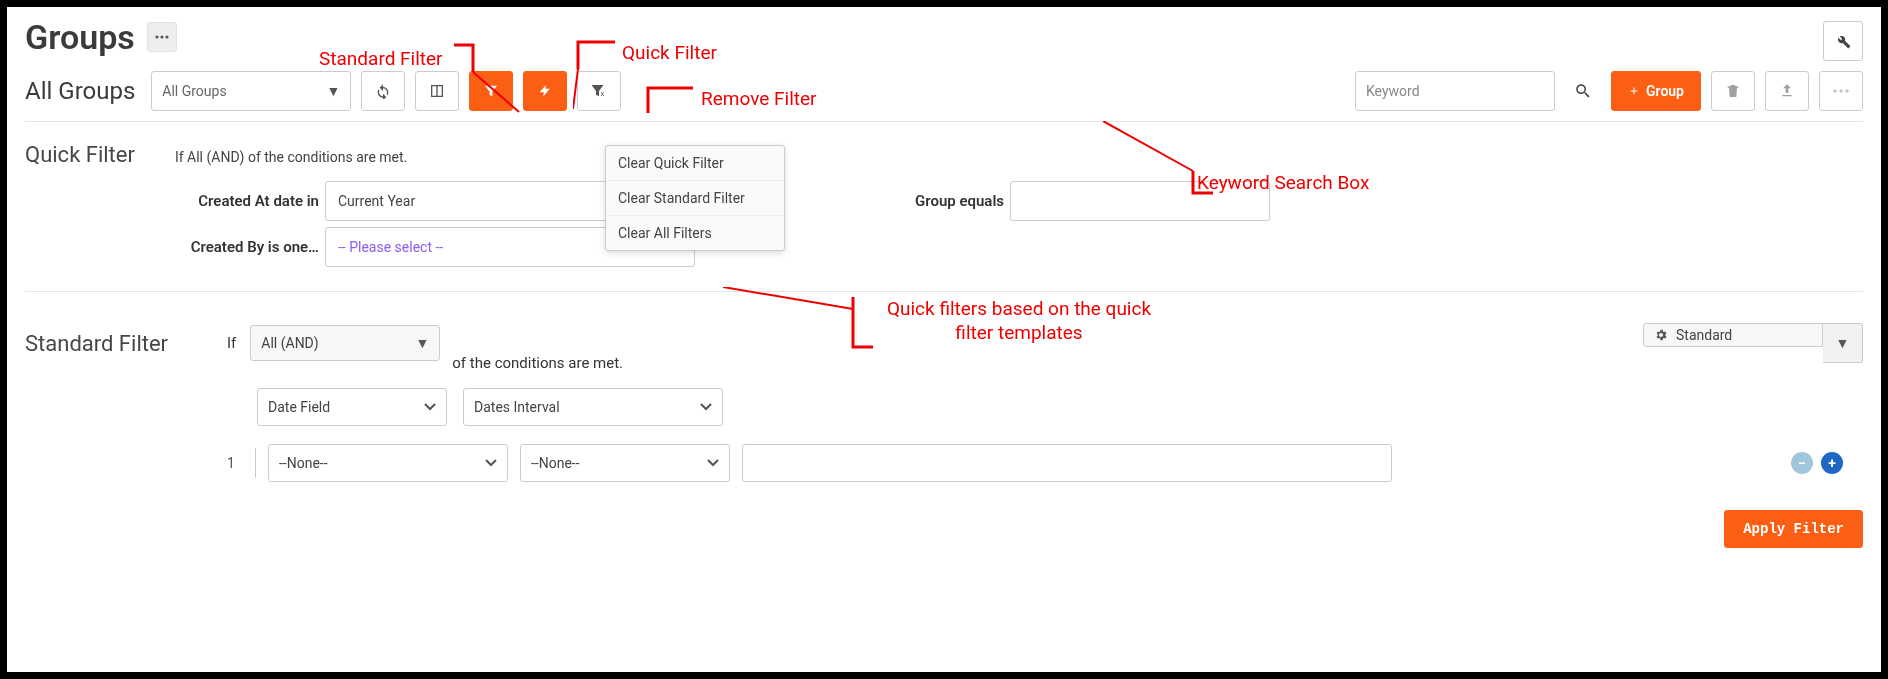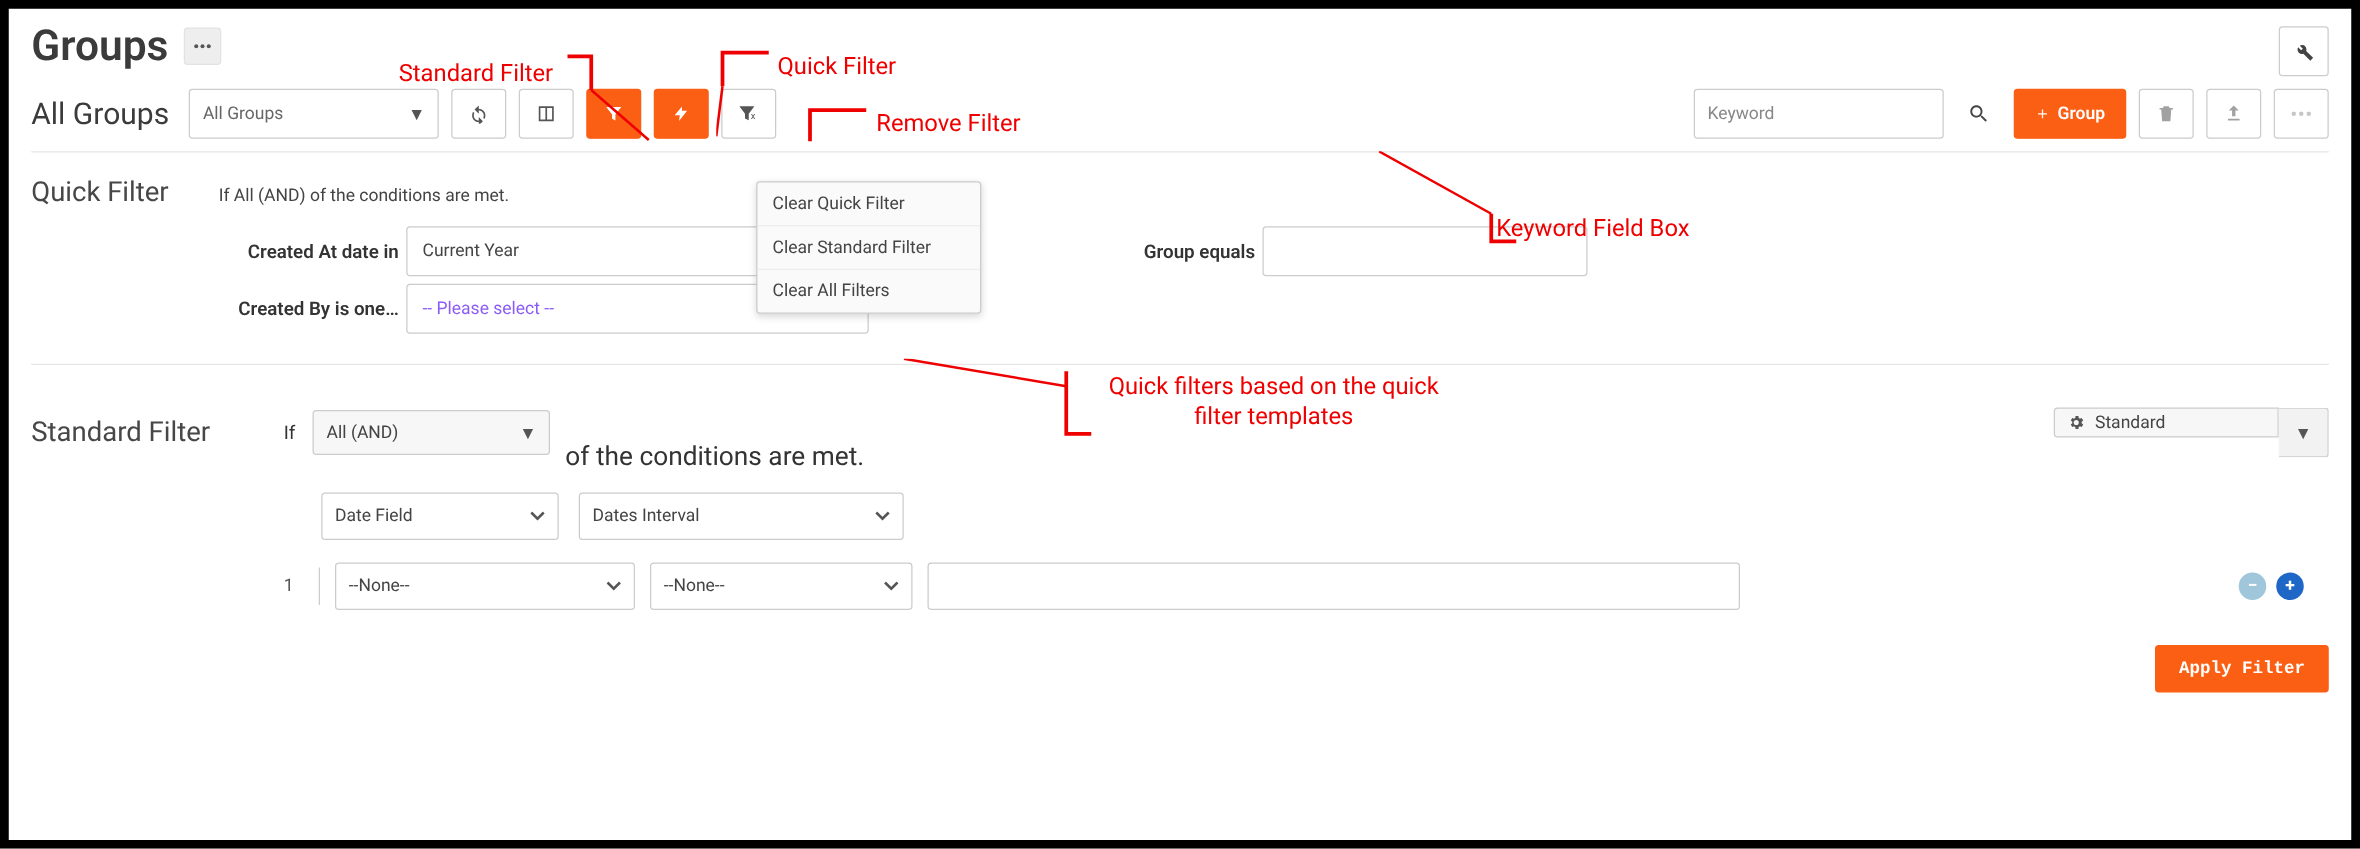--- a/index.html
+++ b/index.html
@@ -63,21 +63,21 @@
   .section-heading{font-size:22px;color:#474747;margin:20px 0 8px 0;}
   .qf-row{display:flex;align-items:center;margin:6px 0;}
   .qf-label{width:300px;text-align:right;font-weight:600;font-size:15px;color:#333;padding-right:6px;}
   .qf-value-box{
     height:40px;border:1px solid #ccc;border-radius:3px;display:flex;align-items:center;
     padding:0 12px;min-width:340px;color:#444;
   }
   .qf-value-box.placeholder{color:#8b5cf6;}
   .quickfilter-block{padding-bottom:18px;border-bottom:1px solid #e5e5e5;}
   .sf-if{font-size:15px;color:#333;margin-right:2px;}
-  .sf-text{font-size:21px;color:#333;margin-top:40px;}
+  .sf-text{font-size:15px;color:#333;margin-top:40px;}
   .sf-select{
     height:36px;border:1px solid #ccc;border-radius:3px;background:#f7f7f7;
     display:flex;align-items:center;justify-content:space-between;padding:0 10px;width:190px;cursor:pointer;color:#444;
   }
   .sf-gear-select{
     height:24px;border:1px solid #ccc;border-radius:3px;background:#f7f7f7;
     display:flex;align-items:center;gap:8px;padding:0 10px;width:180px;cursor:pointer;color:#444;
   }
   .sf-row2{display:flex;align-items:center;gap:16px;margin:16px 0 0 232px;}
   .dropdown-plain{
@@ -310,21 +310,21 @@
   <svg class="callout-line" style="top:32px;left:566px" width="60" height="80">
       <path d="M42 3 H5 V30" fill="none" stroke="#ef0000" stroke-width="3"></path>
       <line x1="5" y1="30" x2="0" y2="70" stroke="#ef0000" stroke-width="2"></line>
     </svg>
 
   <div class="callout" style="top:80px;left:694px">Remove Filter</div>
   <svg class="callout-line" style="top:78px;left:636px" width="60" height="50">
       <path d="M50 3 H5 V28" fill="none" stroke="#ef0000" stroke-width="3"></path>
     </svg>
 
-  <div class="callout" style="top:164px;left:1190px">Keyword Field Box</div>
+  <div class="callout" style="top:164px;left:1190px">Keyword Search Box</div>
   <svg class="callout-line" style="top:114px;left:1096px" width="120" height="80">
       <line x1="0" y1="0" x2="90" y2="50" stroke="#ef0000" stroke-width="2"></line>
       <path d="M90 50 V72 H110" fill="none" stroke="#ef0000" stroke-width="3"></path>
     </svg>
 
   <div class="callout" style="top:290px;left:862px;white-space:normal;width:300px;text-align:center;line-height:1.25">
     <span>Quick filters based on the quick</span><br>
     <span>filter templates</span>
   </div>
   <svg class="callout-line" style="top:280px;left:716px" width="160" height="70">

